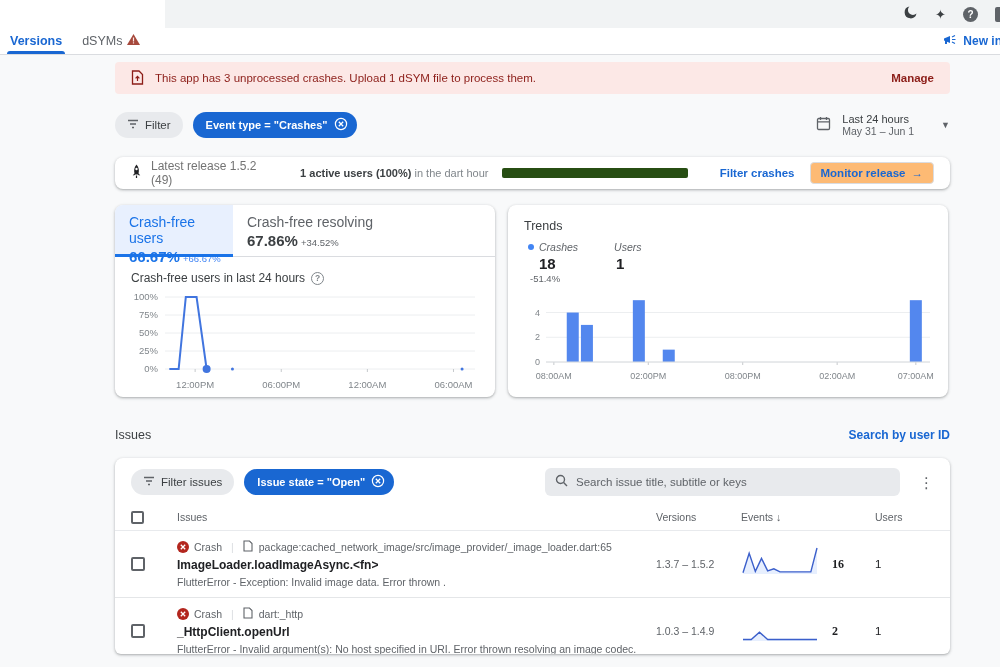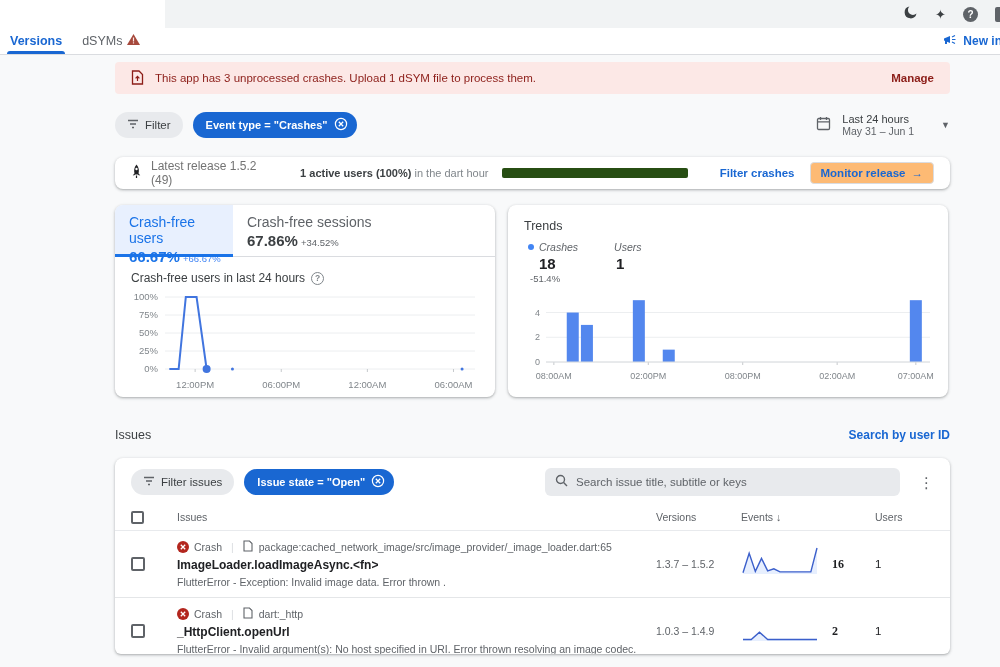--- a/index.html
+++ b/index.html
@@ -220,21 +220,21 @@
   </button>
 </div>
 
 <div class="abs card cfcard">
   <div class="cftabs">
     <div class="cftab t1">
       <div class="tl">Crash-free users</div>
       <div class="tv"><span>66.67%</span><small>+66.67%</small></div>
     </div>
     <div class="cftab t2">
-      <div class="tl">Crash-free sessions</div>
+      <div class="tl">Crash-free resolving</div>
       <div class="tv"><span>67.86%</span><small>+34.52%</small></div>
     </div>
   </div>
   <div class="cf-title">
     <span>Crash-free users in last 24 hours</span>
     <span class="qmark">?</span>
   </div>
   <div style="margin-left:2px;"><svg width="368" height="108">
         <line x1="48" x2="358" y1="82" y2="82" stroke="#eceef0"></line>
         <text x="41" y="85" text-anchor="end" font-size="9.5" fill="#80868b">0%</text>

